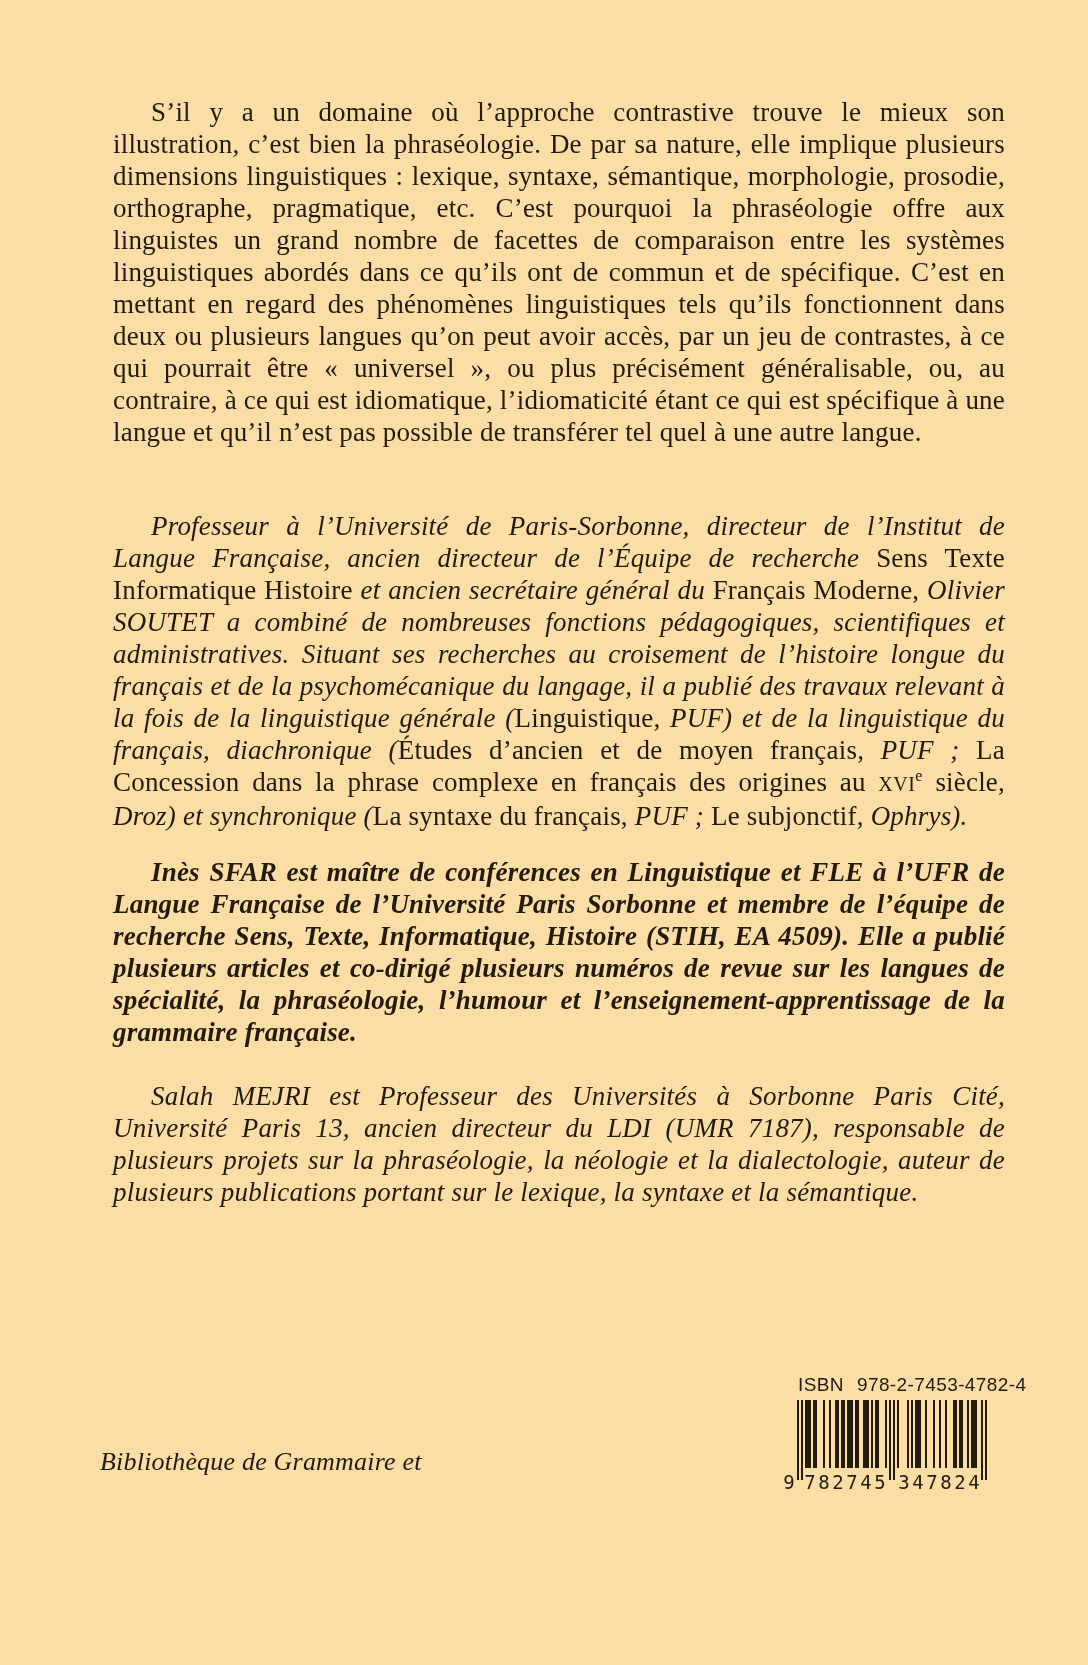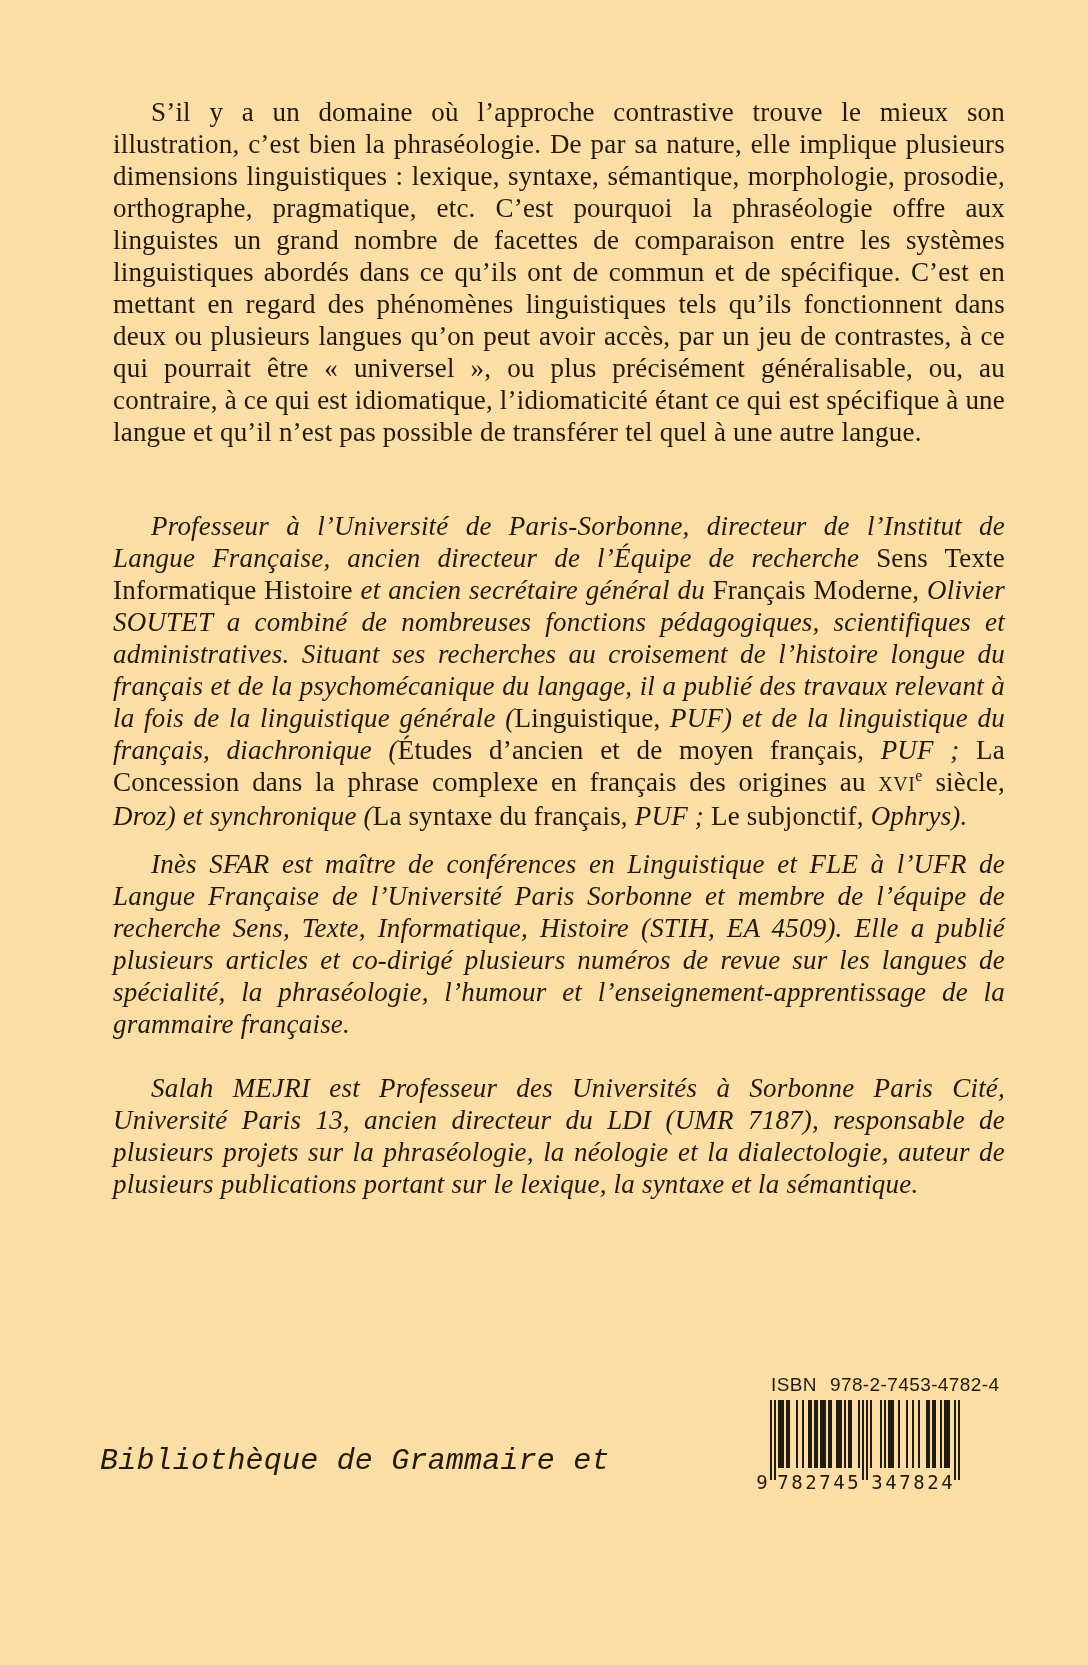--- a/index.html
+++ b/index.html
@@ -26,38 +26,37 @@
   .para{
     margin:0;
     font-size:27px;
     line-height:32px;
     text-align:justify;
     text-indent:38px;
     letter-spacing:0.2px;
   }
   .para.bio{font-style:italic;}
   .gap-lg{margin-top:62px;}
-  .gap-sm{margin-top:16px;}
+  .gap-sm{margin-top:24px;font-weight:bold;}
   .gap-sm2{margin-top:32px;}
   .rm{font-style:normal;}
   .sc{font-size:0.74em;letter-spacing:0.5px;}
   .sup{font-size:0.6em;vertical-align:super;line-height:0;}
   .series{
     position:absolute;
     left:100px;
     top:1442px;
     font-style:italic;
-    font-size:30px;
+    font-size:26px;
     line-height:39px;
     letter-spacing:0.2px;
-    font-family:Liberation Mono, monospace;
   }
   .isbn-block{
     position:absolute;
-    left:754px;
+    left:781px;
     top:1374px;
     width:212px;
     text-align:right;
   }
   .isbn-line{
     font-family:"Liberation Sans", sans-serif;
     font-size:19px;
     letter-spacing:0.4px;
     padding-left:17px;
     white-space:nowrap;

